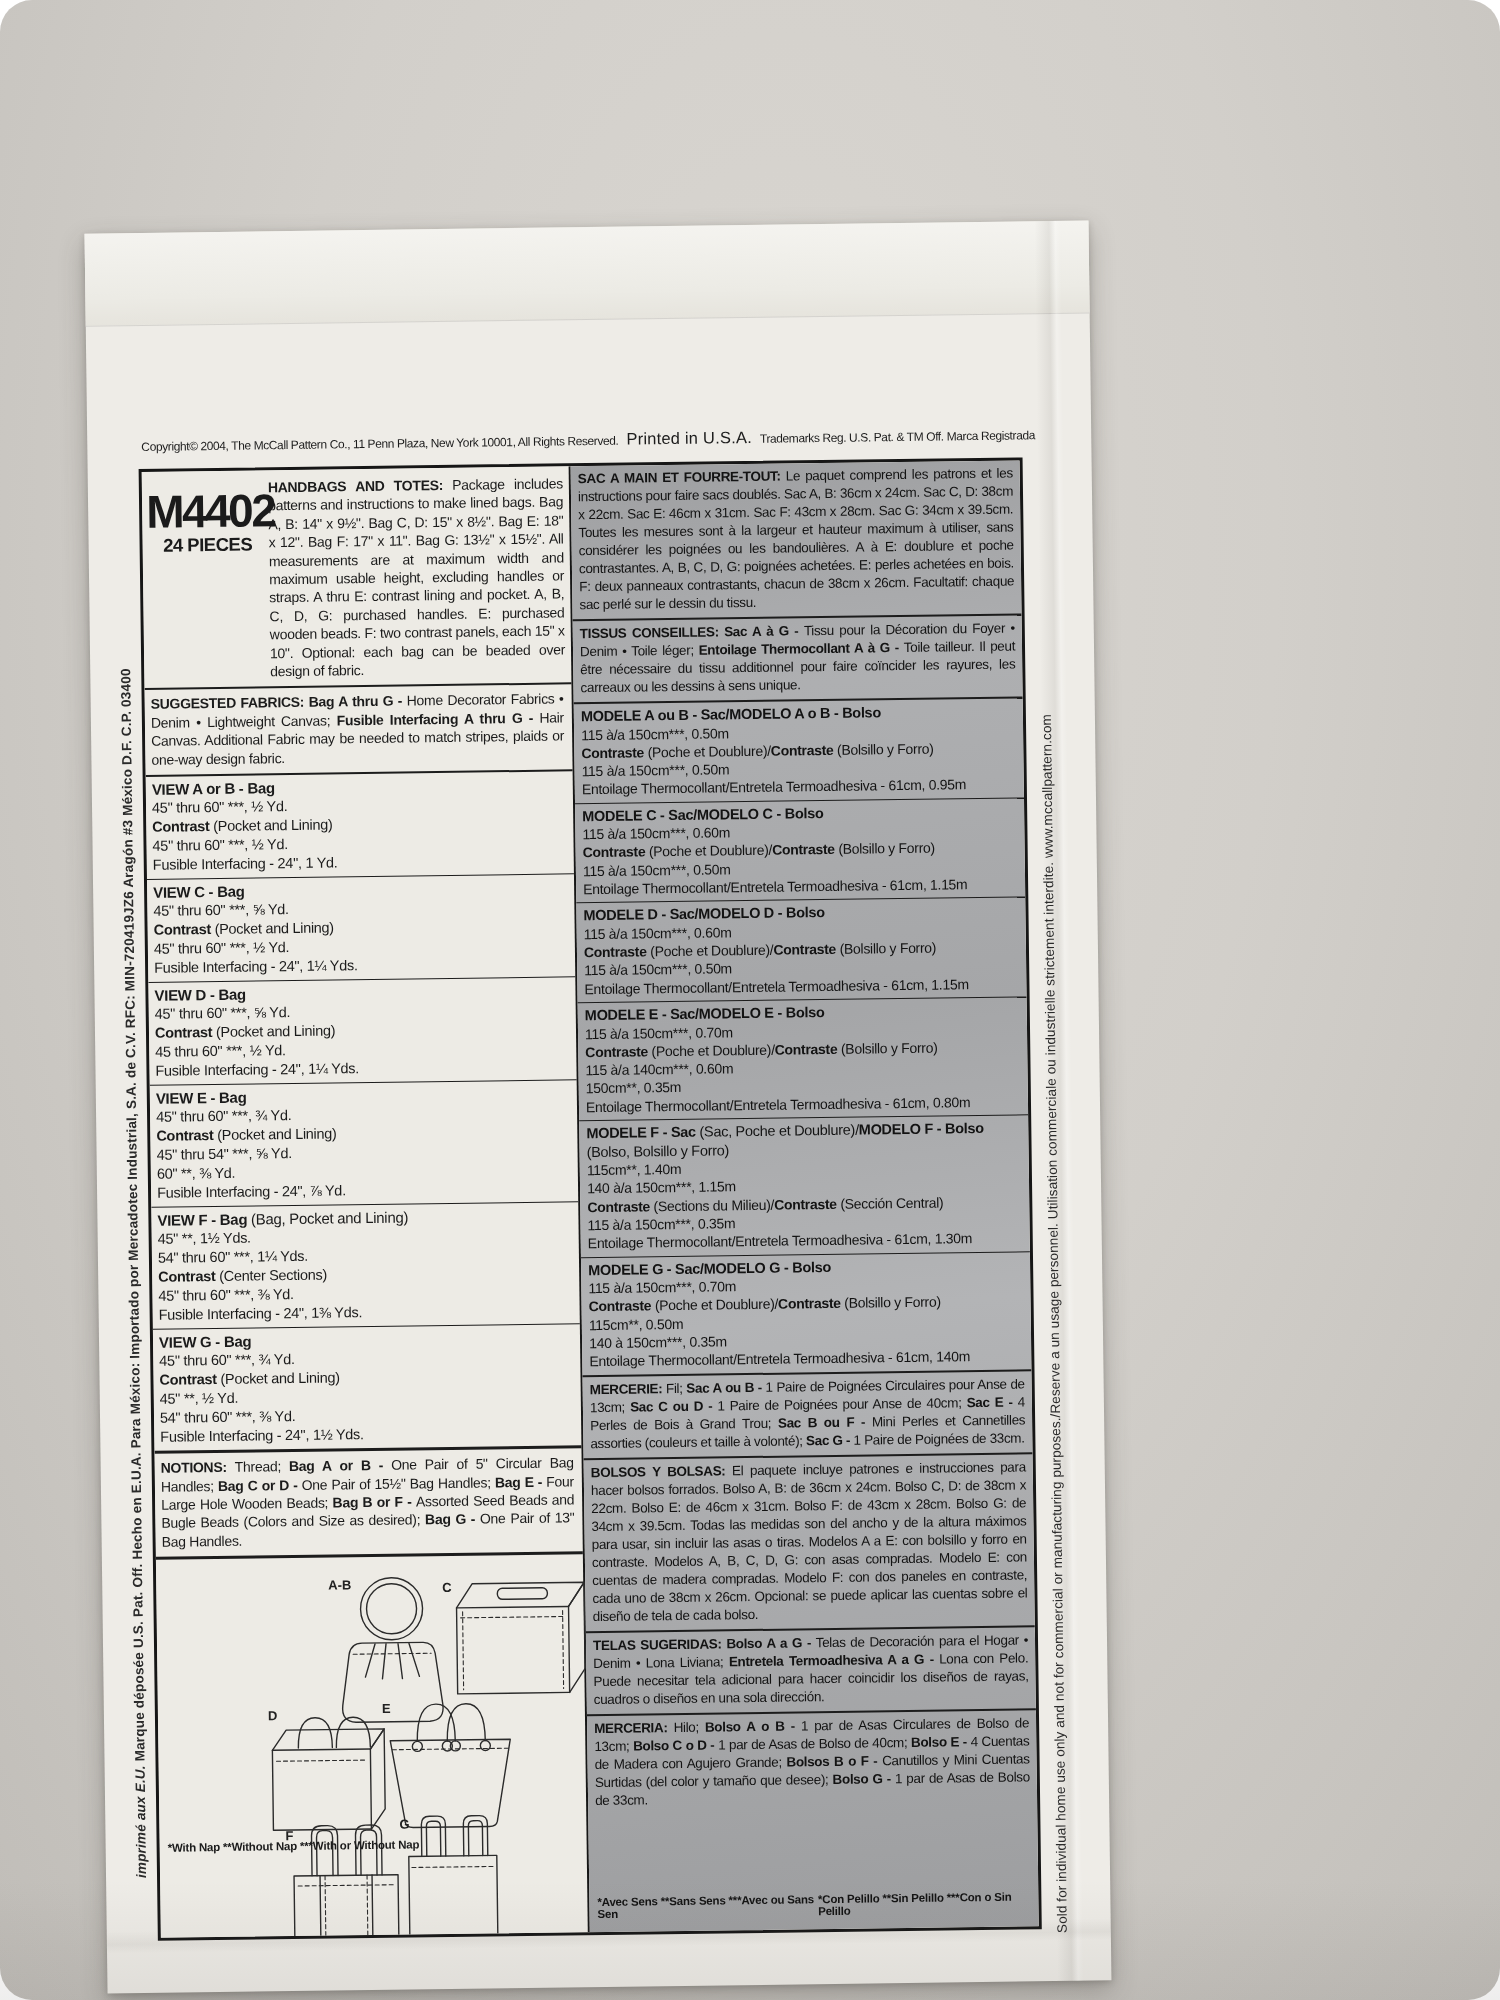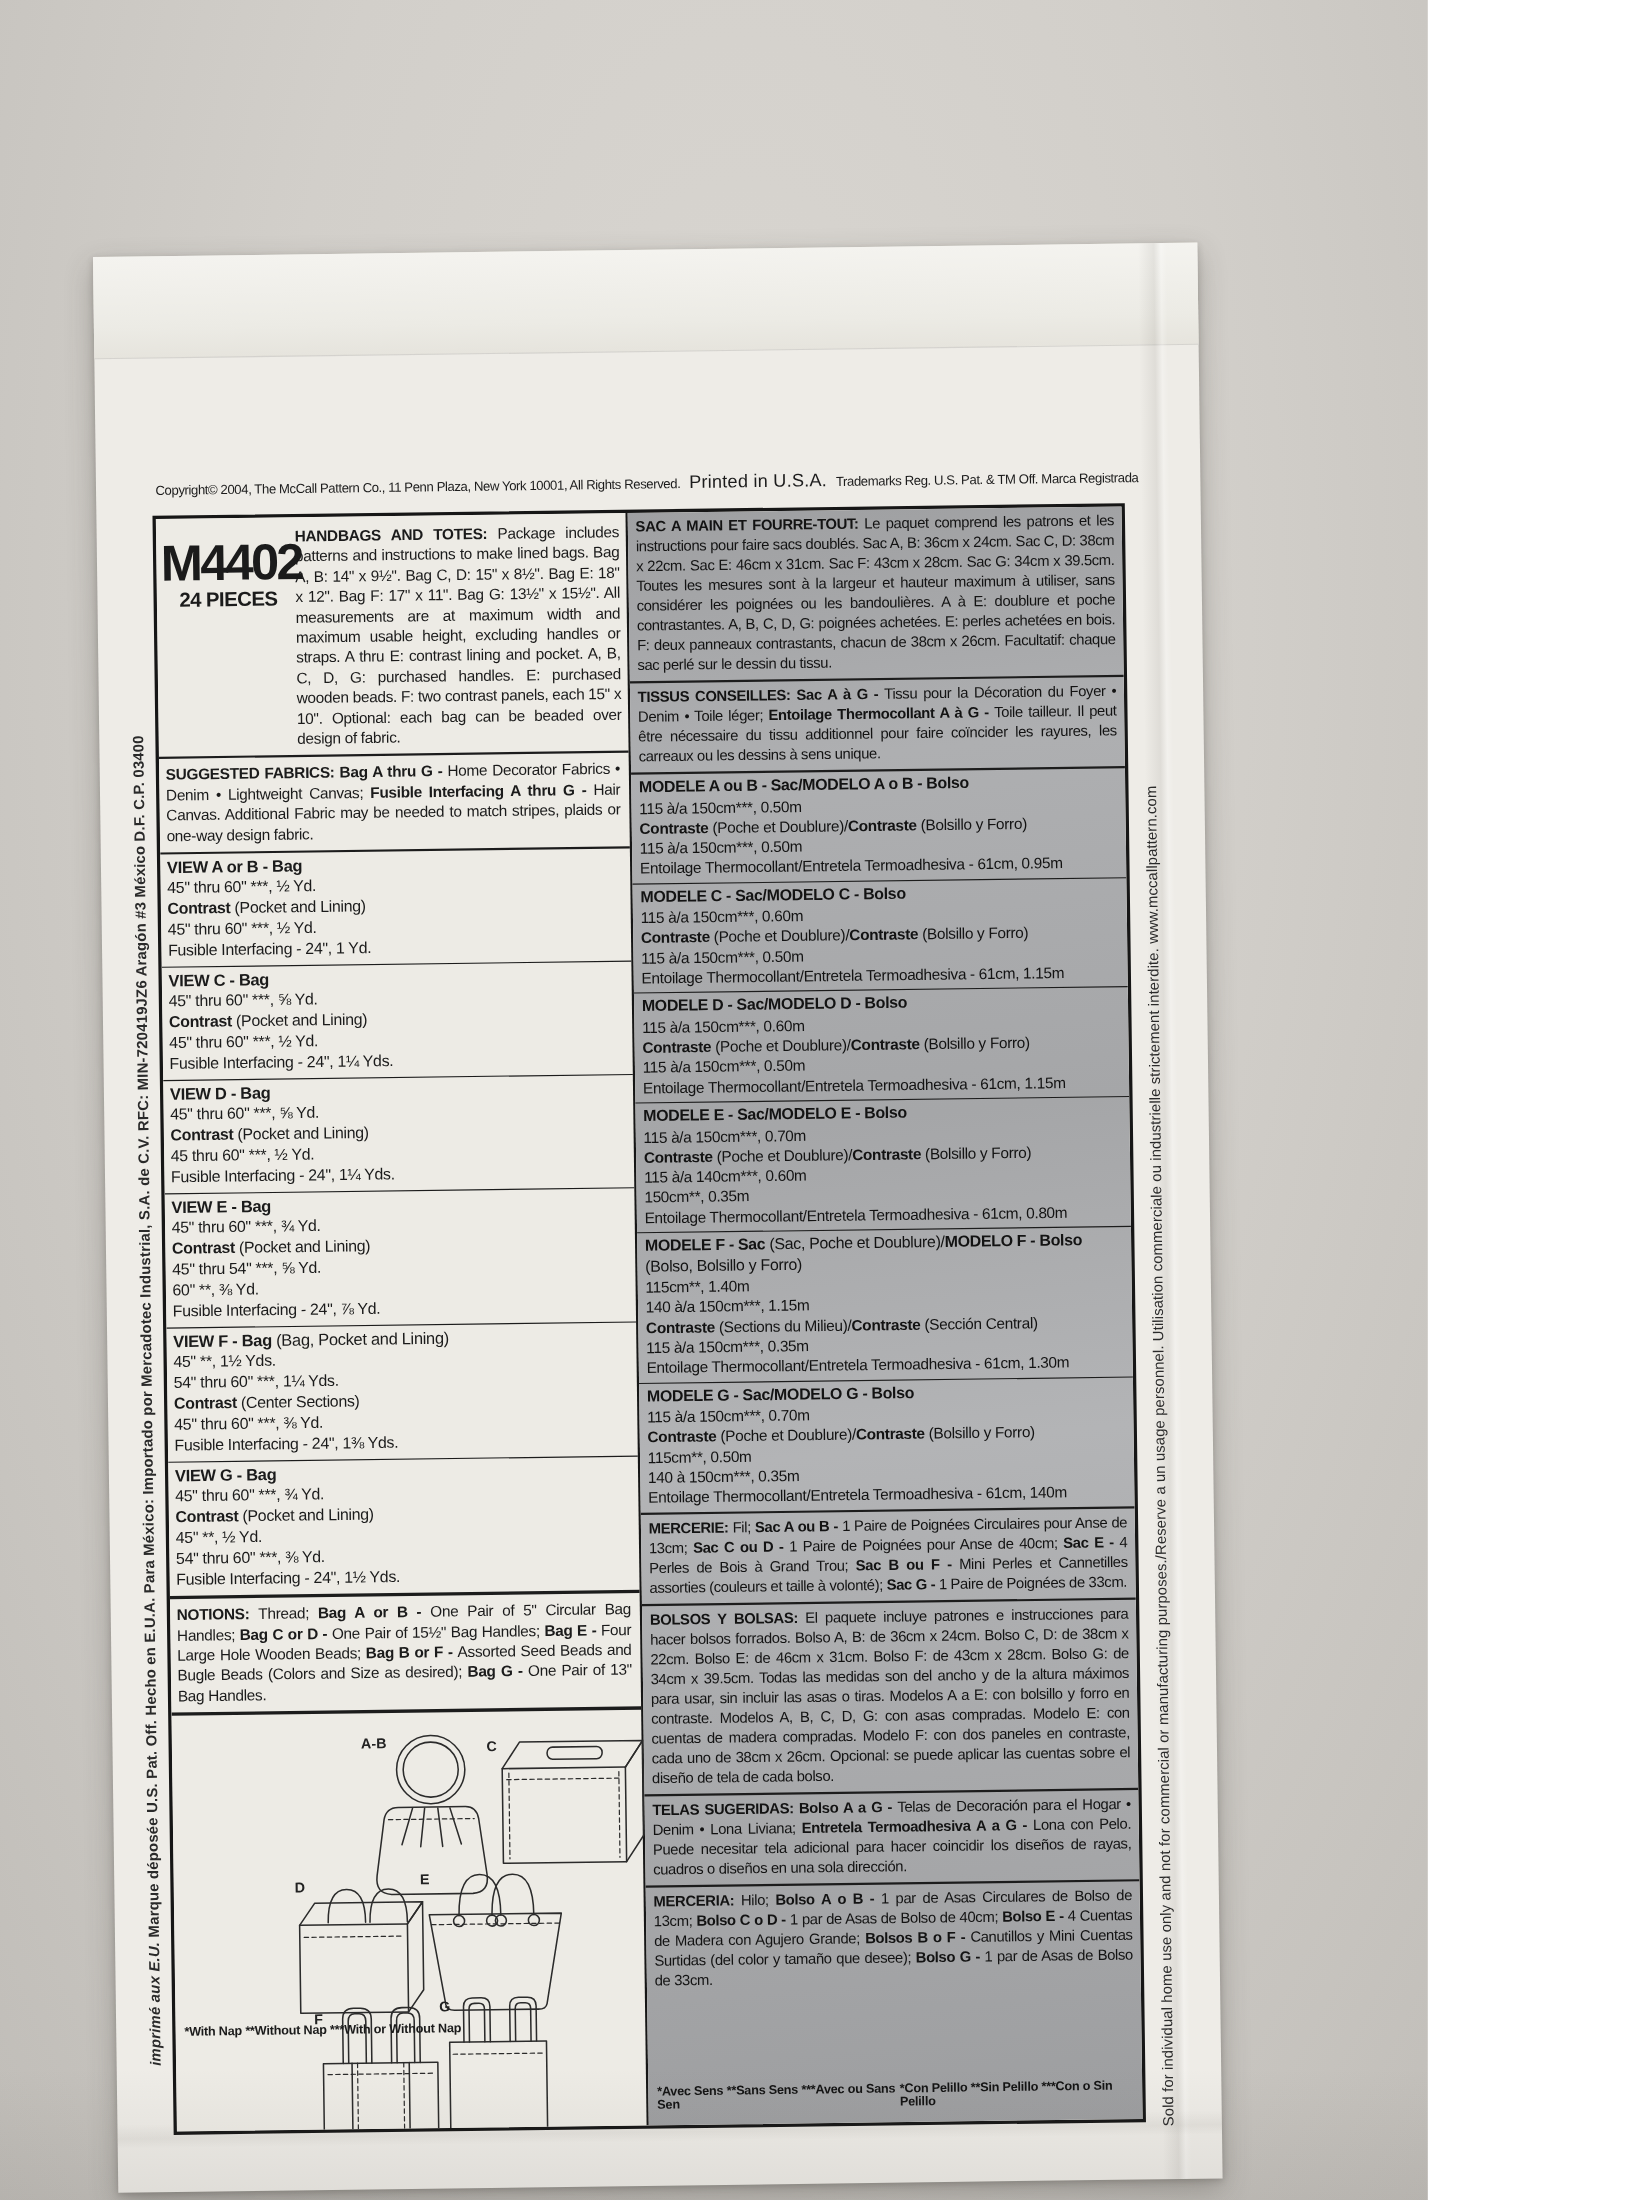--- a/index.html
+++ b/index.html
@@ -1,18 +1,18 @@
 <!DOCTYPE html>
 <html><head>
 <meta charset="utf-8">
 <style>
   html,body{margin:0;padding:0;}
   body{width:1500px;height:2000px;overflow:hidden;font-family:"Liberation Sans",sans-serif;}
-  .scene{position:relative;width:1298px;height:2000px;
-         background:radial-gradient(ellipse at 52% 28%, #d9d6d1 0%, #d2cfca 45%, #c7c4bf 80%, #c0bdb8 100%);}
+  .scene{position:relative;width:1500px;height:2000px;
+         background:radial-gradient(ellipse at 52% 28%, #d9d6d1 0%, #d2cfca 45%, #c7c4bf 80%, #c0bdb8 100%);border-radius:32px;}
   .scene::after{content:"";position:absolute;left:0;right:0;bottom:0;height:120px;
          background:linear-gradient(180deg, rgba(0,0,0,0) 0%, rgba(90,85,80,0.10) 100%);}
   .envelope{position:absolute;left:96px;top:227px;width:1004px;height:1760px;background:#eeece7;
          transform:rotate(-0.75deg);transform-origin:50% 50%;
          box-shadow:0 10px 26px rgba(60,55,50,0.30), 0 2px 6px rgba(60,55,50,0.25);}
   .flap{position:absolute;top:0;left:0;right:0;height:92px;
          background:linear-gradient(180deg,#f4f3ef 0%, #ecebe5 70%, #e6e4dd 100%);
          border-bottom:1px solid rgba(70,65,60,0.18);}
   .crease-r{position:absolute;top:0;bottom:0;right:28px;width:26px;
          background:linear-gradient(90deg, rgba(0,0,0,0) 0%, rgba(90,85,78,0.10) 55%, rgba(255,255,255,0.25) 80%, rgba(0,0,0,0) 100%);}

